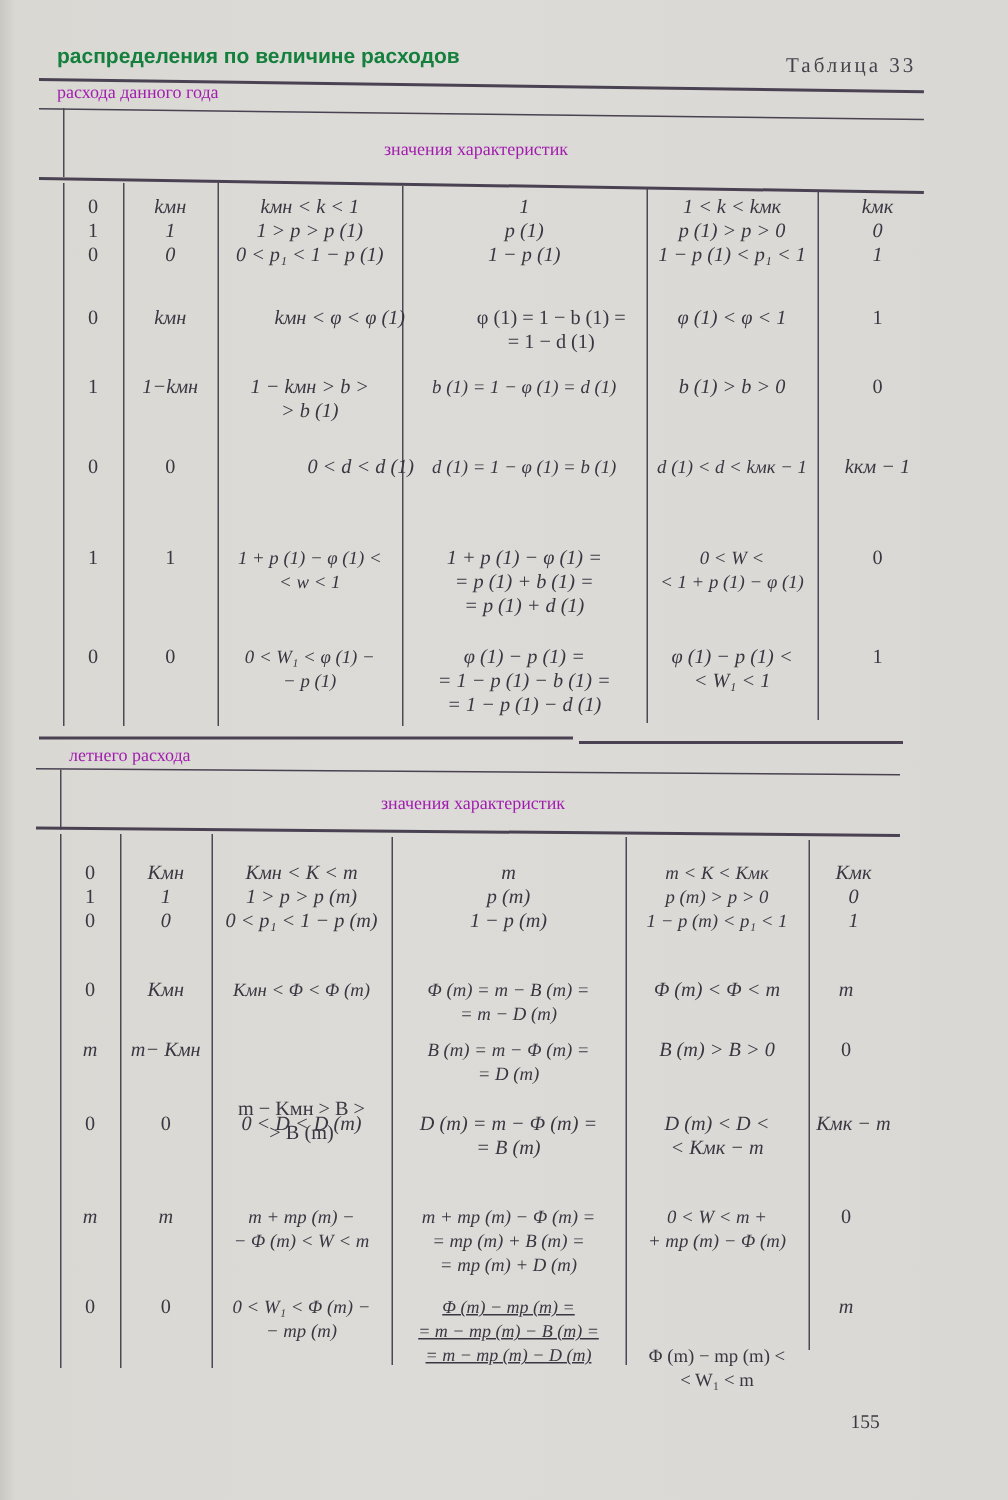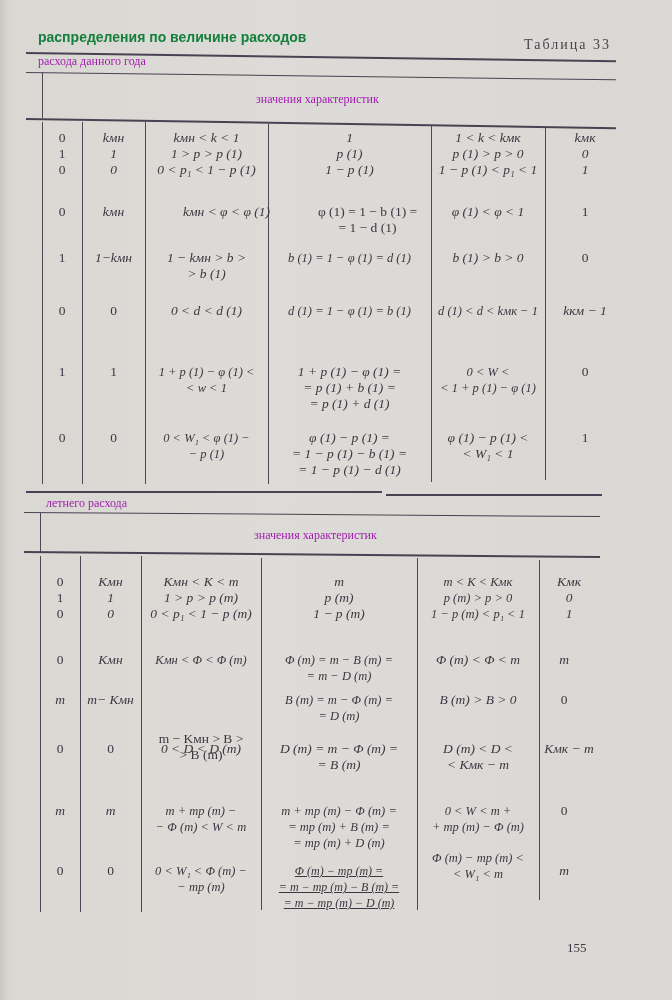--- a/index.html
+++ b/index.html
@@ -71,21 +71,21 @@
   <div class="cell" style="left:82px;width:63px;top:250px;font-style:italic;">1−kмн</div>
   <div class="cell" style="left:145px;width:123px;top:250px;font-style:italic;">1 − kмн &gt; b &gt;
 &gt; b (1)</div>
   <div class="cell" style="left:268px;width:163px;top:250px;font-style:italic;font-size:12.5px;">b (1) = 1 − φ (1) = d (1)</div>
   <div class="cell" style="left:431px;width:114px;top:250px;font-style:italic;">b (1) &gt; b &gt; 0</div>
   <div class="cell" style="left:545px;width:80px;top:250px;">0</div>
 </div>
 <div>
   <div class="cell" style="left:42px;width:40px;top:303px;">0</div>
   <div class="cell" style="left:82px;width:63px;top:303px;">0</div>
-  <div class="cell" style="left:145px;width:123px;top:303px;font-style:italic;">0 &lt; d &lt; d (1)</div>
+  <div class="cell" style="left:145px;width:123px;top:303px;font-style:italic;padding-left:34px;">0 &lt; d &lt; d (1)</div>
   <div class="cell" style="left:268px;width:163px;top:303px;font-style:italic;font-size:12.5px;">d (1) = 1 − φ (1) = b (1)</div>
   <div class="cell" style="left:431px;width:114px;top:303px;font-style:italic;font-size:12.5px;">d (1) &lt; d &lt; kмк − 1</div>
   <div class="cell" style="left:545px;width:80px;top:303px;font-style:italic;">kкм − 1</div>
 </div>
 <div>
   <div class="cell" style="left:42px;width:40px;top:364px;">1</div>
   <div class="cell" style="left:82px;width:63px;top:364px;">1</div>
   <div class="cell" style="left:145px;width:123px;top:364px;font-style:italic;font-size:12.5px;">1 + p (1) − φ (1) &lt;
 &lt; w &lt; 1</div>
   <div class="cell" style="left:268px;width:163px;top:364px;font-style:italic;">1 + p (1) − φ (1) =
@@ -186,18 +186,18 @@
   <div class="cell" style="left:539px;width:50px;top:803px;">0</div>
 </div>
 <div>
   <div class="cell" style="left:40px;width:40px;top:863px;">0</div>
   <div class="cell" style="left:80px;width:61px;top:863px;">0</div>
   <div class="cell" style="left:141px;width:120px;top:863px;font-style:italic;font-size:12.5px;">0 &lt; W₁ &lt; Φ (m) −
 − mp (m)</div>
   <div class="cell" style="left:261px;width:156px;top:863px;font-style:italic;font-size:12px;text-decoration:underline;">Φ (m) − mp (m) =
 = m − mp (m) − B (m) =
 = m − mp (m) − D (m)</div>
-  <div class="cell" style="left:417px;width:122px;top:850px;font-style:italic;font-size:12.5px;">Φ (m) − mp (m) &lt;
+  <div class="cell" style="left:417px;width:122px;top:896px;font-size:12.5px;">Φ (m) − mp (m) &lt;
 &lt; W₁ &lt; m</div>
   <div class="cell" style="left:539px;width:50px;top:863px;font-style:italic;">m</div>
 </div>
 
 <div class="pg" style="left:567px;top:940px;">155</div>
 
 </body></html>

